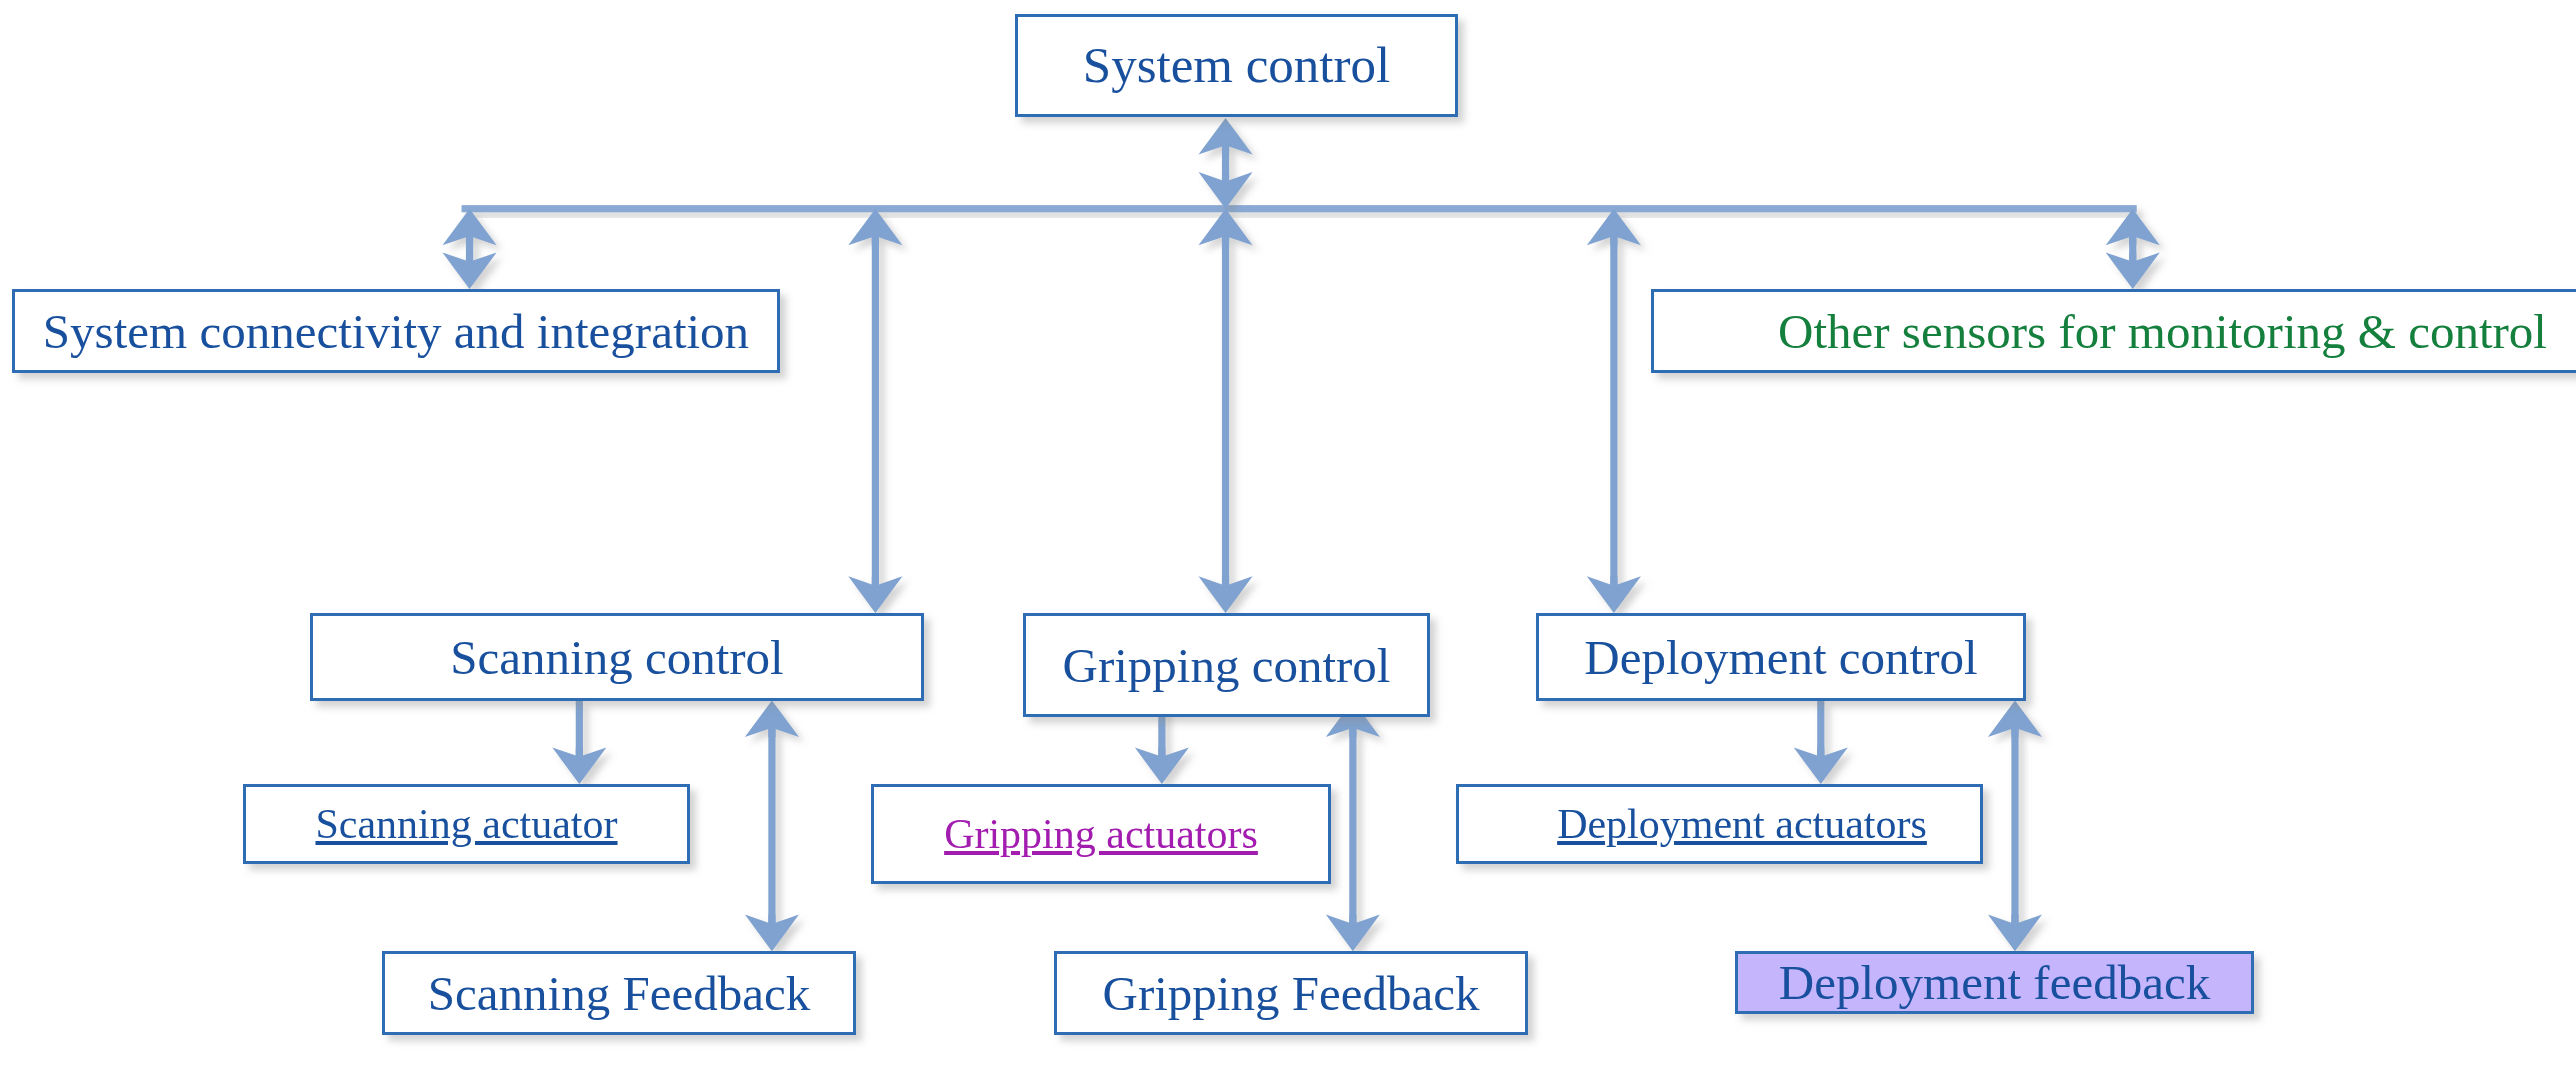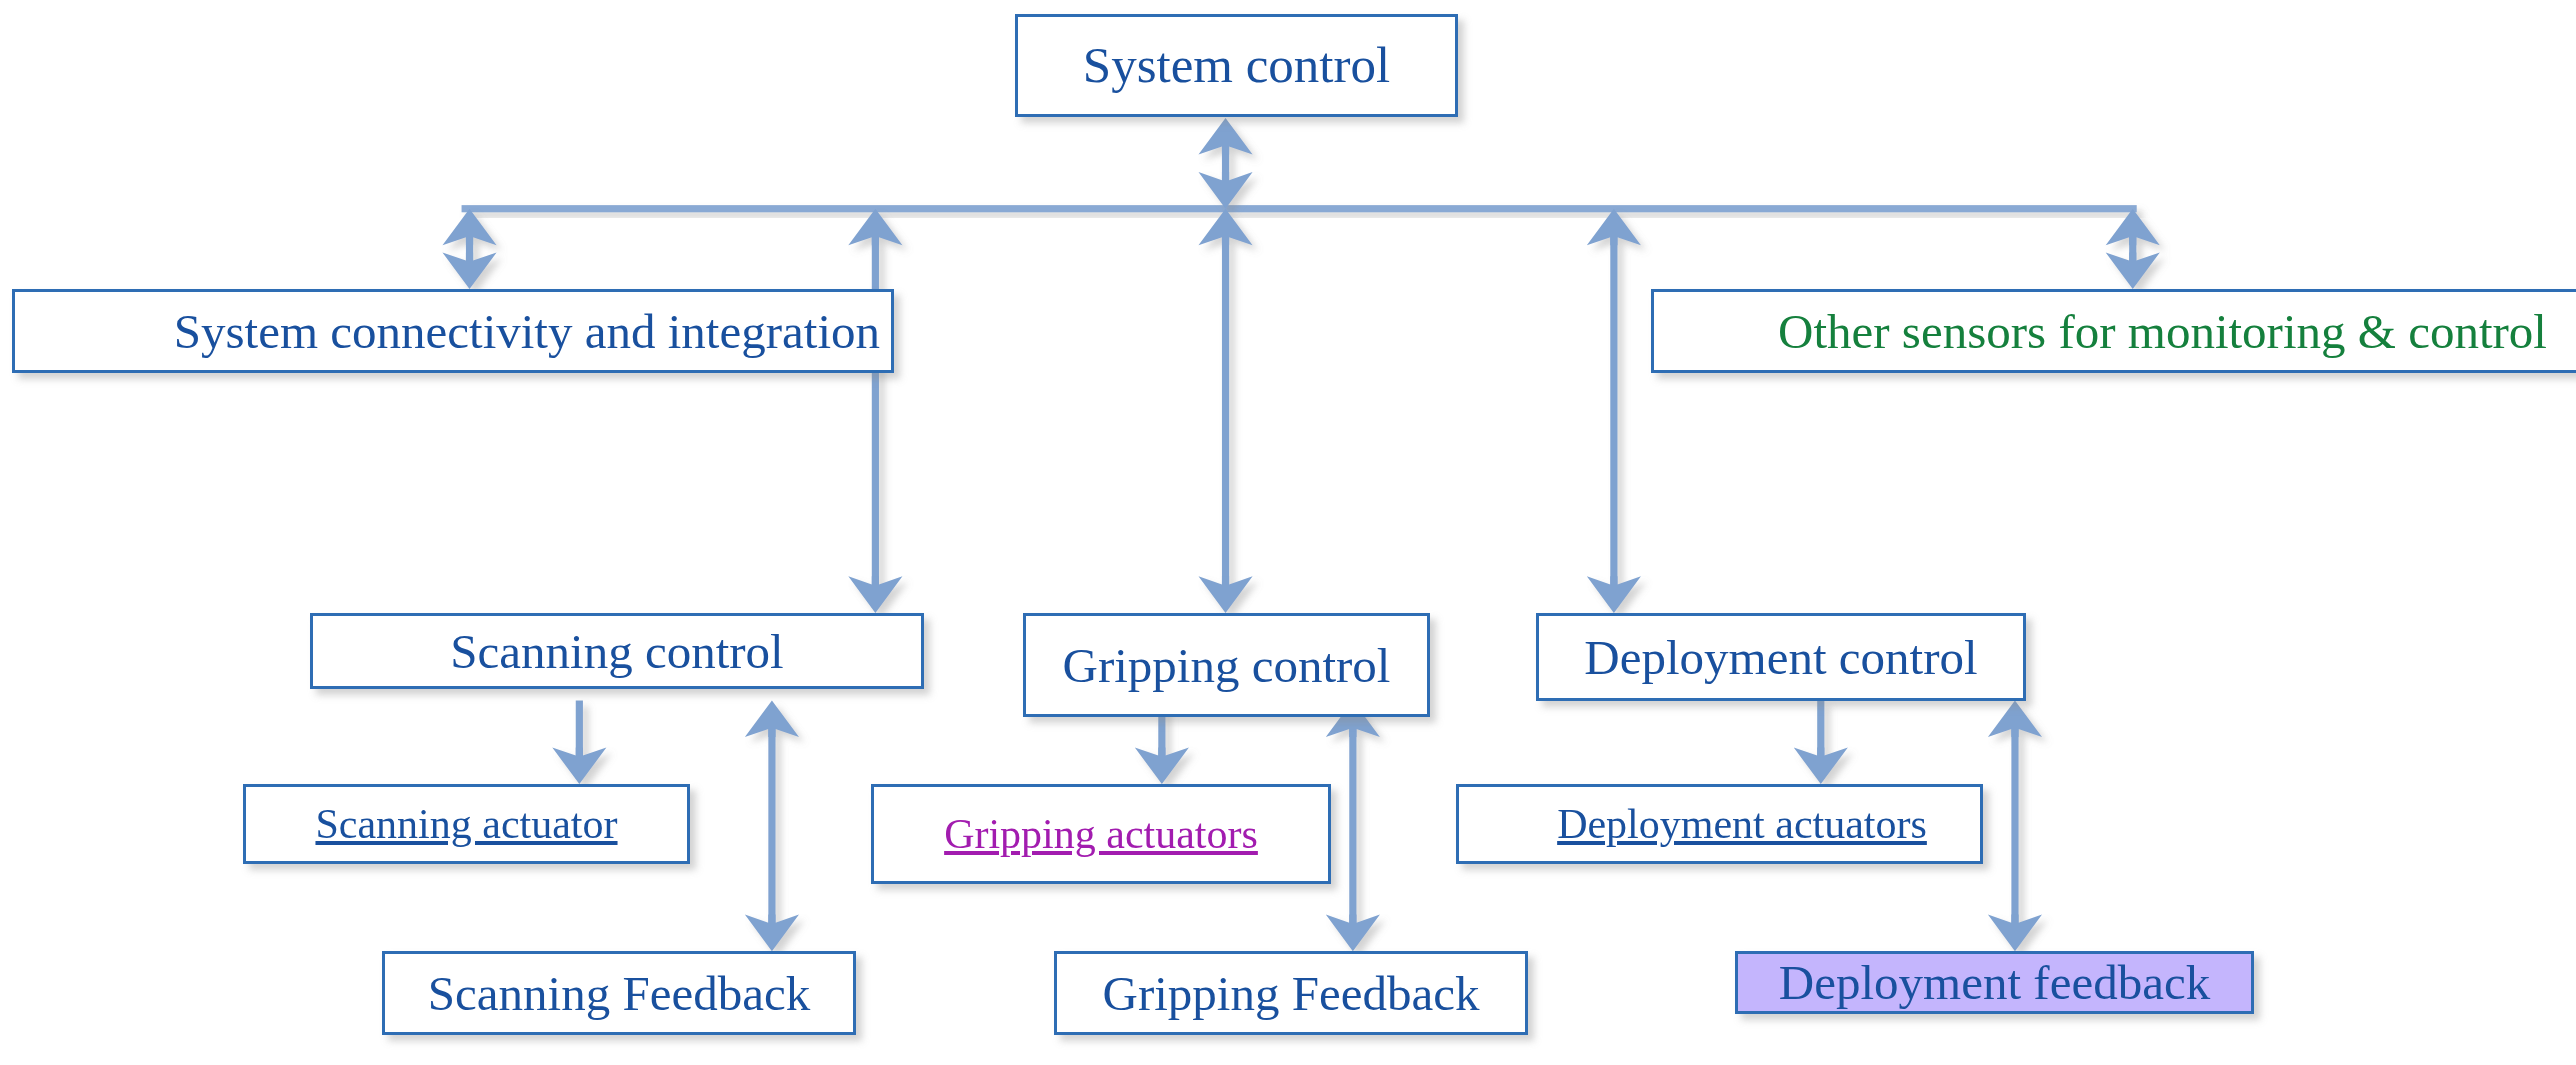--- a/index.html
+++ b/index.html
@@ -141,27 +141,27 @@
           L 2536.5 915.88 L 2566 926 Z" fill="#7FA2D0"></path>
         <path d="M 2532 1195 L 2498 1149 L 2527.5 1159.12
           L 2527.5 1149 L 2536.5 1149
           L 2536.5 1159.12 L 2566 1149 Z" fill="#7FA2D0"></path>
       </g>
     </svg>
   <div id="nodes">
       <div class="node" style="left: 1015px; top: 14.3px; width: 443px; height: 103px; border-color: rgb(46, 109, 180); background: rgb(255, 255, 255); color: rgb(25, 80, 158);">
         <span class="f64">System control</span>
       </div>
-      <div class="node" style="left: 12px; top: 289px; width: 882px; height: 84px; border-color: rgb(46, 109, 180); background: rgb(255, 255, 255); color: rgb(25, 80, 158); justify-content: flex-end;">
+      <div class="node" style="left: 12px; top: 289px; width: 768px; height: 84px; border-color: rgb(46, 109, 180); background: rgb(255, 255, 255); color: rgb(25, 80, 158);">
         <span class="f62">System connectivity and integration</span>
       </div>
       <div class="node" style="left: 1651px; top: 289px; width: 1023px; height: 84px; border-color: rgb(46, 109, 180); background: rgb(255, 255, 255); color: #15803d;">
         <span class="f62">Other sensors for monitoring &amp; control</span>
       </div>
-      <div class="node" style="left: 310px; top: 613px; width: 614px; height: 76px; border-color: rgb(46, 109, 180); background: rgb(255, 255, 255); color: rgb(25, 80, 158);">
+      <div class="node" style="left: 310px; top: 613px; width: 614px; height: 88px; border-color: rgb(46, 109, 180); background: rgb(255, 255, 255); color: rgb(25, 80, 158);">
         <span class="f62">Scanning control</span>
       </div>
       <div class="node" style="left: 1023px; top: 613px; width: 407px; height: 104px; border-color: rgb(46, 109, 180); background: rgb(255, 255, 255); color: rgb(25, 80, 158);">
         <span class="f62">Gripping control</span>
       </div>
       <div class="node" style="left: 1536px; top: 613px; width: 490px; height: 88px; border-color: rgb(46, 109, 180); background: rgb(255, 255, 255); color: rgb(25, 80, 158);">
         <span class="f62">Deployment control</span>
       </div>
       <div class="node" style="left: 243px; top: 784px; width: 447px; height: 80px; border-color: rgb(46, 109, 180); background: rgb(255, 255, 255); color: rgb(25, 80, 158);">
         <span class="f58">Scanning actuator</span>

